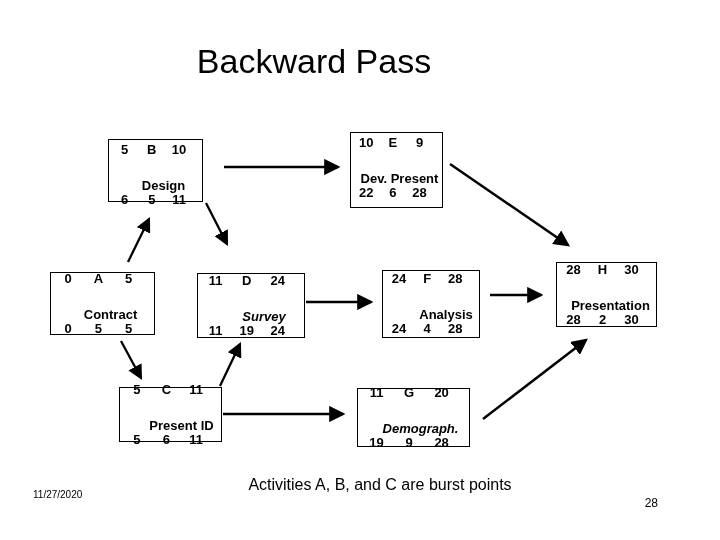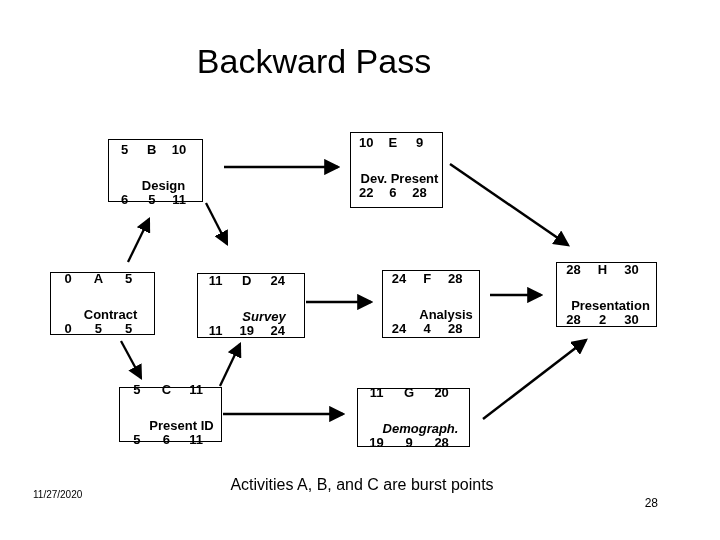--- a/index.html
+++ b/index.html
@@ -5,21 +5,21 @@
   html,body{margin:0;padding:0;}
   body{width:720px;height:540px;background:#ffffff;font-family:"Liberation Sans",sans-serif;color:#000;position:relative;overflow:hidden;}
   .title{position:absolute;top:42px;left:0;width:628px;text-align:center;font-size:34px;font-weight:400;}
   svg.arrows{position:absolute;left:0;top:0;width:720px;height:540px;}
   .node{position:absolute;border:1.4px solid #000;font-weight:bold;font-size:13px;line-height:14px;display:flex;flex-direction:column;box-sizing:border-box;background:#fff;}
   .node.vcenter{justify-content:center;}
   .node.vtop{justify-content:flex-start;padding-top:3px;}
   .nrow{display:flex;padding-left:2%;padding-right:10%;}
   .nrow span{flex:1;text-align:center;}
   .nname{text-align:center;padding-left:16px;white-space:nowrap;margin-top:22px;}
-  .footer-note{position:absolute;top:476px;left:362px;transform:translateX(-50%);font-size:16px;white-space:nowrap;}
+  .footer-note{position:absolute;top:476px;left:380px;transform:translateX(-50%);font-size:16px;white-space:nowrap;}
   .footer-date{position:absolute;top:489px;left:33px;font-size:10px;}
   .footer-page{position:absolute;top:496px;right:62px;font-size:12px;}
 </style>
 </head>
 <body>
 
 <div class="title">Backward Pass</div>
 
 <svg class="arrows" viewBox="0 0 720 540">
   <defs>

